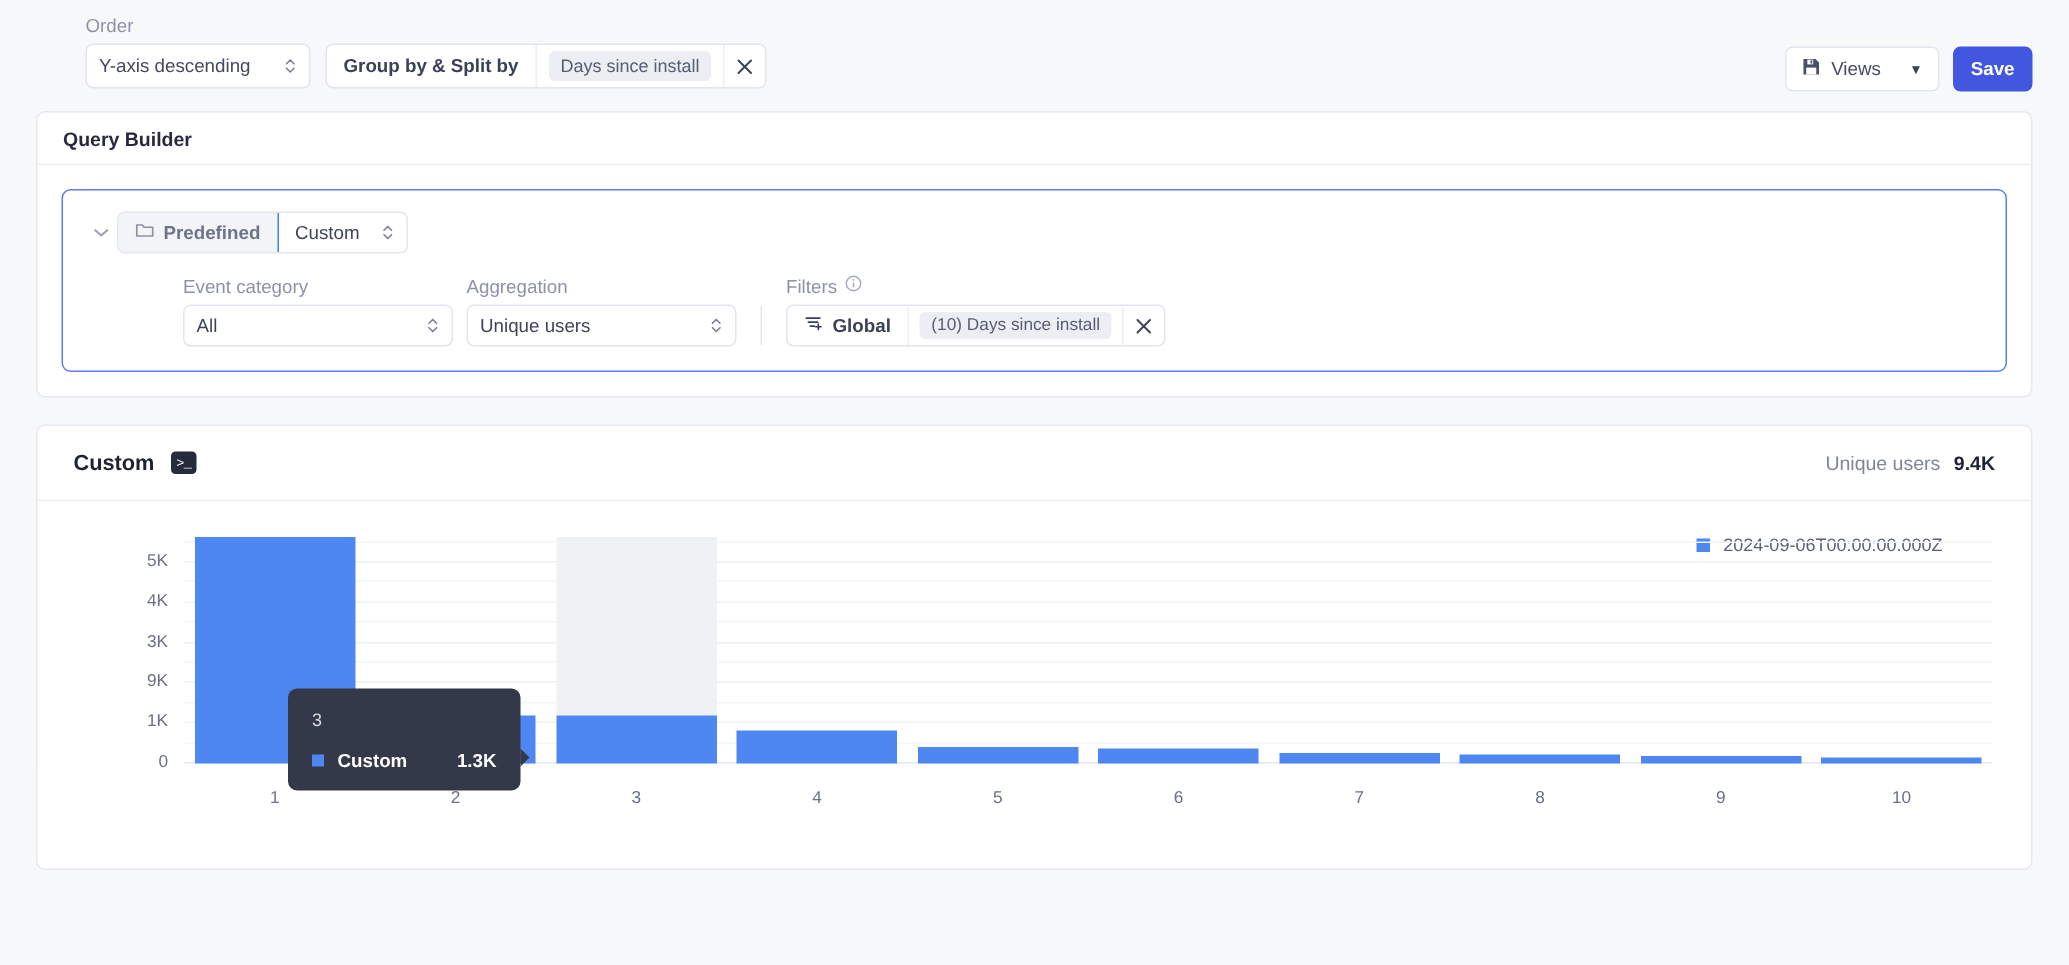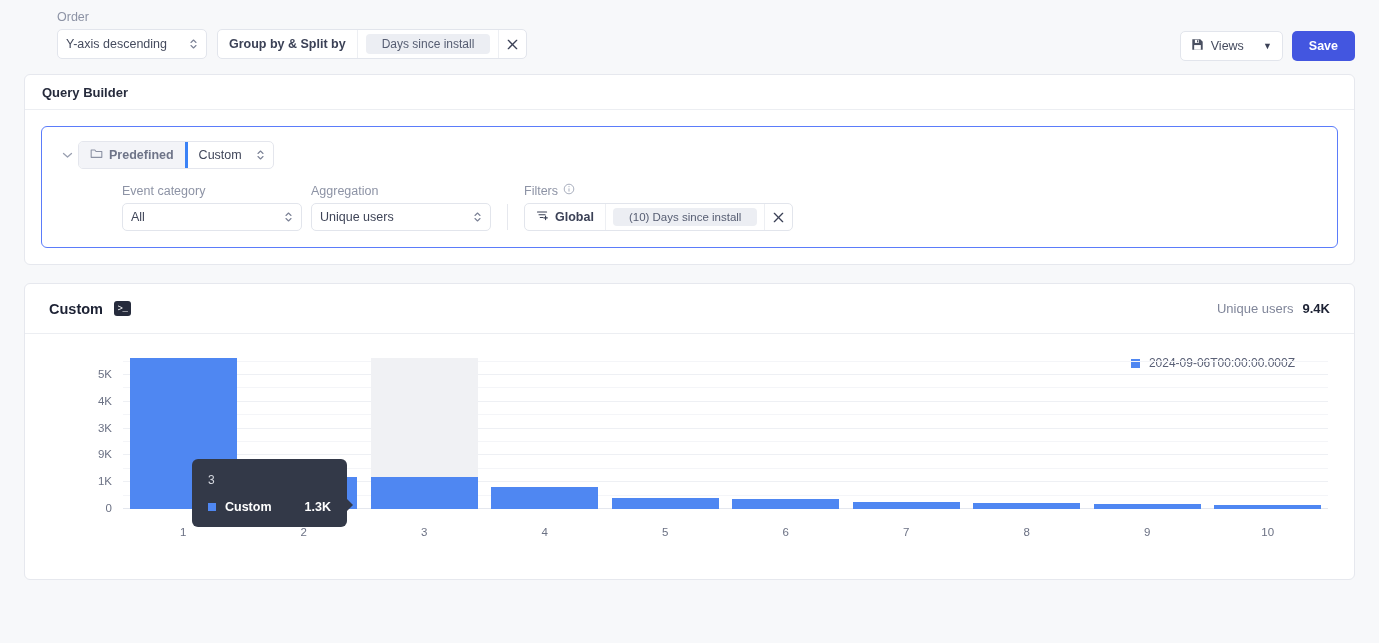--- a/index.html
+++ b/index.html
@@ -74,21 +74,21 @@
     color: #3b4156;
     padding: 0 11px;
     border-right: 1px solid #edeff3;
     line-height: 28px;
   }
   .chip {
     background: #eceef3;
     color: #565d72;
     font-size: 12px;
     border-radius: 4px;
-    padding: 3px 16px;
+    padding: 3px 8px;
     margin: 0 8px;
     white-space: nowrap;
   }
   .x-btn {
     width: 28px; height: 28px;
     display: flex; align-items: center; justify-content: center;
     color: #3b4156;
     border-left: 1px solid #edeff3;
     cursor: pointer;
   }
@@ -112,21 +112,21 @@
   }
   .views-caret { font-size: 9px; color: #3b4156; margin-left: 12px; }
   .save-btn {
     height: 30px;
     background: #4356e0;
     color: #fff;
     font-size: 12.5px;
     font-weight: bold;
     border: none;
     border-radius: 5px;
-    padding: 0 17px;
+    padding: 0 12px;
     cursor: pointer;
     font-family: "Liberation Sans", sans-serif;
   }
 
   
   .card {
     margin: 4px 24px 8px 24px;
     background: #fff;
     border: 1px solid #e6e8ee;
     border-radius: 6px;
@@ -164,21 +164,21 @@
     display: flex; align-items: center; gap: 6px;
     height: 100%;
     padding: 0 11px;
     font-size: 12.5px;
     cursor: pointer;
   }
   .seg-item.active {
     background: #f3f4f8;
     color: #6e7488;
     font-weight: bold;
-    border-right: 3px solid #3b82f6;
+    border-right: 1px solid #3b82f6;
   }
   .seg-item.plain { color: #40465a; padding-right: 8px; }
 
   .qb-row2 { display: flex; align-items: flex-end; padding: 14px 0 0 80px; }
   .qb-sel-label { font-size: 12.5px; color: #8d93a5; margin-bottom: 5px; }
   .qb-select {
     display: flex; align-items: center;
     width: 180px; height: 28px;
     background: #fff;
     border: 1px solid #e2e5ec;

